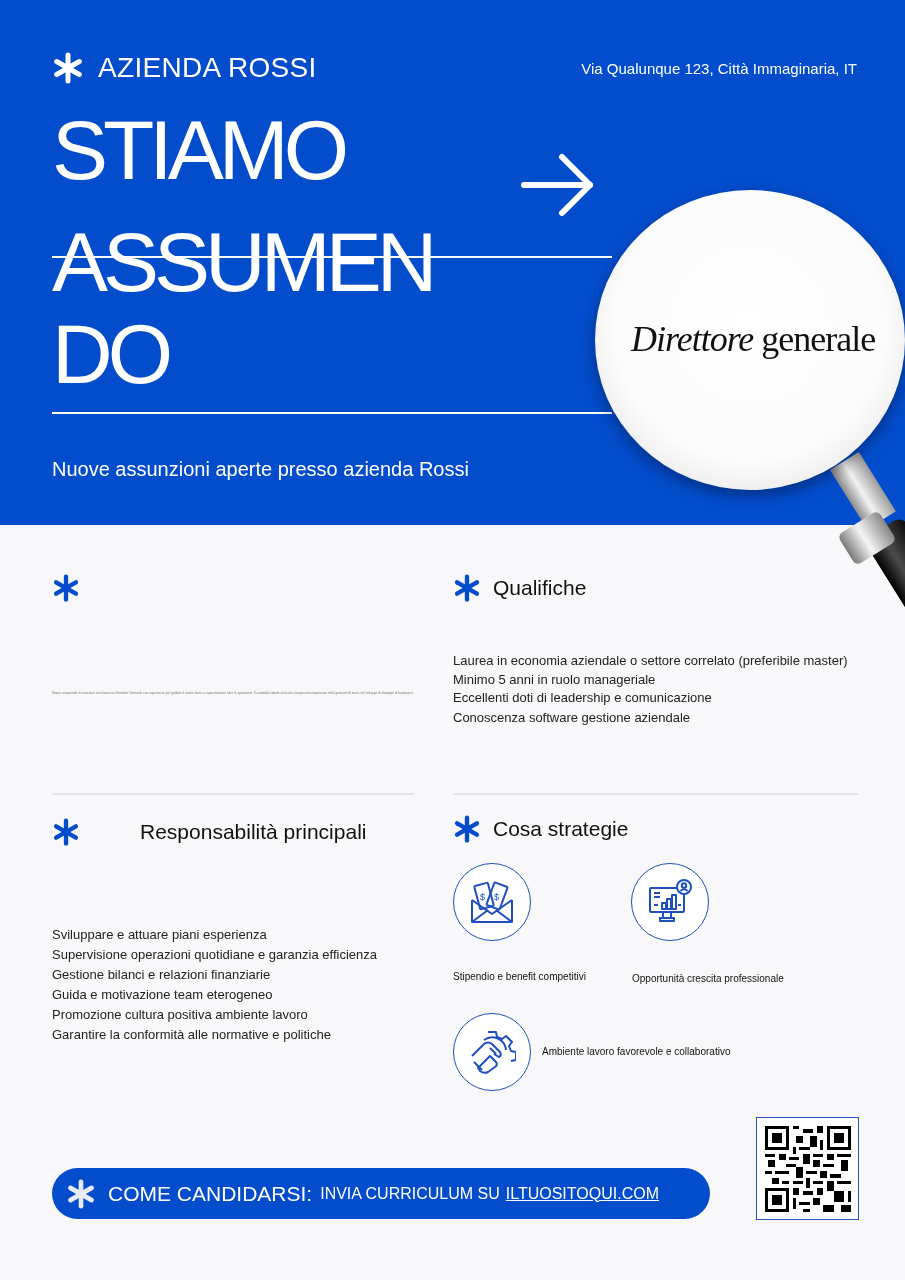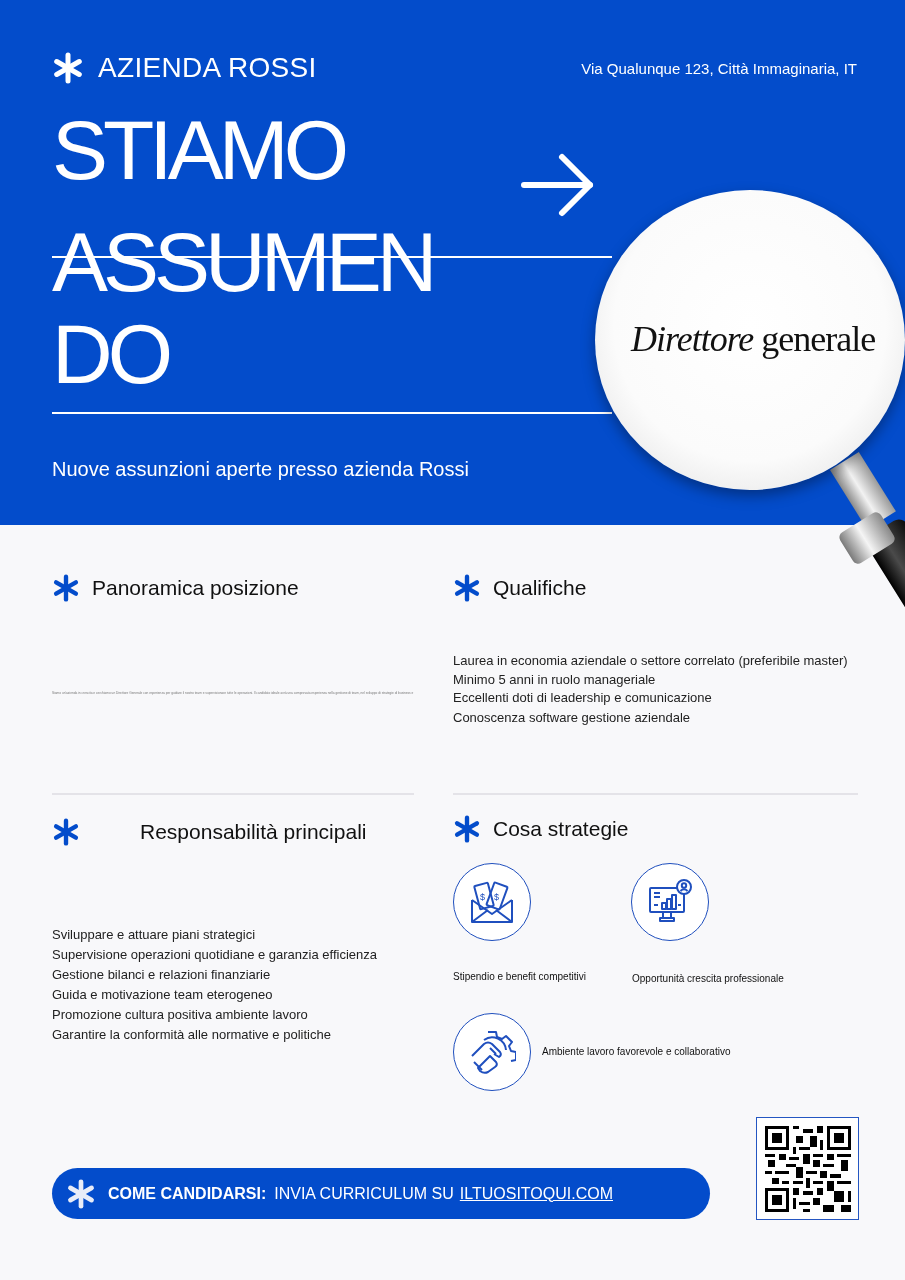--- a/index.html
+++ b/index.html
@@ -48,21 +48,21 @@
   .divider { position: absolute; height: 2px; background: #e4e3e8; }
   .div1 { left: 52px; top: 793px; width: 362px; }
   .div2 { left: 453px; top: 793px; width: 405px; }
 
   .offer-icon { position: absolute; width: 78px; height: 78px; border: 1.5px solid #1f4fbe; border-radius: 50%; background: #fff; }
   .offer-icon svg { position: absolute; left: 14px; top: 14px; width: 48px; height: 48px; }
   .offer-label { position: absolute; font-size: 10px; color: #111; white-space: nowrap; }
 
   .cta { position: absolute; left: 52px; top: 1168px; width: 658px; height: 51px; border-radius: 26px; background: #034ccb; display: flex; align-items: center; padding-left: 14px; color: #fff; }
   .cta .ast { width: 30px; height: 30px; margin-right: 12px; }
-  .cta-label { font-size: 16px; font-weight: 700; }
+  .cta-label { font-size: 21px; font-weight: 400; }
   .cta-text { font-size: 16px; margin-left: 8px; }
   .cta-link { font-size: 16px; margin-left: 6px; text-decoration: underline; color: #fff; }
 
   .qr { position: absolute; left: 756px; top: 1117px; width: 103px; height: 103px; border: 1.5px solid #2456c2; background: #fff; }
   .qr svg { position: absolute; left: 8px; top: 8px; width: 86px; height: 86px; }
 </style>
 </head>
 <body>
 
 <div class="hero">
@@ -107,21 +107,20 @@
 </div>
 
 <div class="section-title" style="left:52px; top:574px;">
   <svg class="ast" viewBox="0 0 32 32">
     <g stroke="#034ccb" stroke-width="5" stroke-linecap="round">
       <line x1="16" y1="3" x2="16" y2="29"></line>
         <line x1="4.7" y1="9.5" x2="27.3" y2="22.5"></line>
         <line x1="4.7" y1="22.5" x2="27.3" y2="9.5"></line>
     </g>
   </svg>
-  <span>Panoramica posizione</span>
 </div>
 <div class="overview-text">Siamo un'azienda in crescita e cerchiamo un Direttore Generale con esperienza per guidare il nostro team e supervisionare tutte le operazioni. Il candidato ideale avrà una comprovata esperienza nella gestione di team, nel sviluppo di strategie di business e nel raggiungimento degli obiettivi aziendali.</div>
 
 <div class="section-title" style="left:453px; top:574px;">
   <svg class="ast" viewBox="0 0 32 32">
     <g stroke="#034ccb" stroke-width="5" stroke-linecap="round">
       <line x1="16" y1="3" x2="16" y2="29"></line>
         <line x1="4.7" y1="9.5" x2="27.3" y2="22.5"></line>
         <line x1="4.7" y1="22.5" x2="27.3" y2="9.5"></line>
     </g>
@@ -142,21 +141,21 @@
   <svg class="ast" viewBox="0 0 32 32">
     <g stroke="#034ccb" stroke-width="5" stroke-linecap="round">
       <line x1="16" y1="3" x2="16" y2="29"></line>
         <line x1="4.7" y1="9.5" x2="27.3" y2="22.5"></line>
         <line x1="4.7" y1="22.5" x2="27.3" y2="9.5"></line>
     </g>
   </svg>
   <span>Responsabilità principali</span>
 </div>
 <div class="list resp-list">
-  <div>Sviluppare e attuare piani strategici</div>
+  <div>Sviluppare e attuare piani esperienza</div>
   <div>Supervisione operazioni quotidiane e garanzia efficienza</div>
   <div>Gestione bilanci e relazioni finanziarie</div>
   <div>Guida e motivazione team eterogeneo</div>
   <div>Promozione cultura positiva ambiente lavoro</div>
   <div>Garantire la conformità alle normative e politiche</div>
 </div>
 
 <div class="section-title" style="left:453px; top:815px;">
   <svg class="ast" viewBox="0 0 32 32">
     <g stroke="#034ccb" stroke-width="5" stroke-linecap="round">

